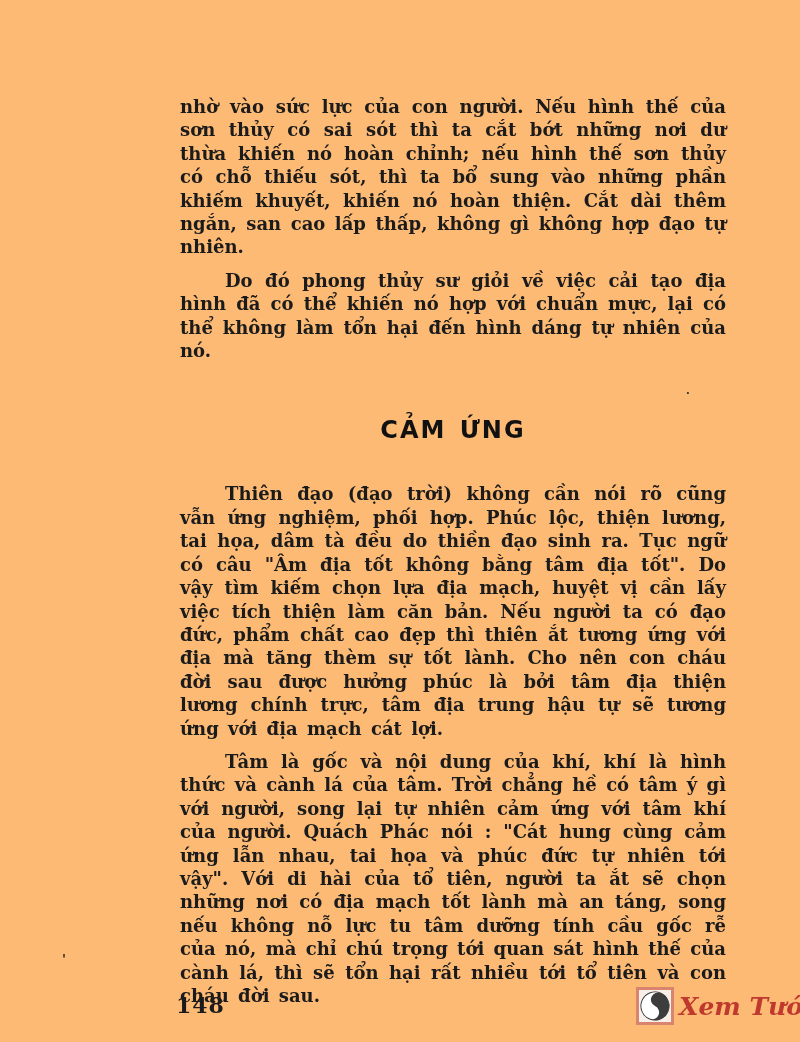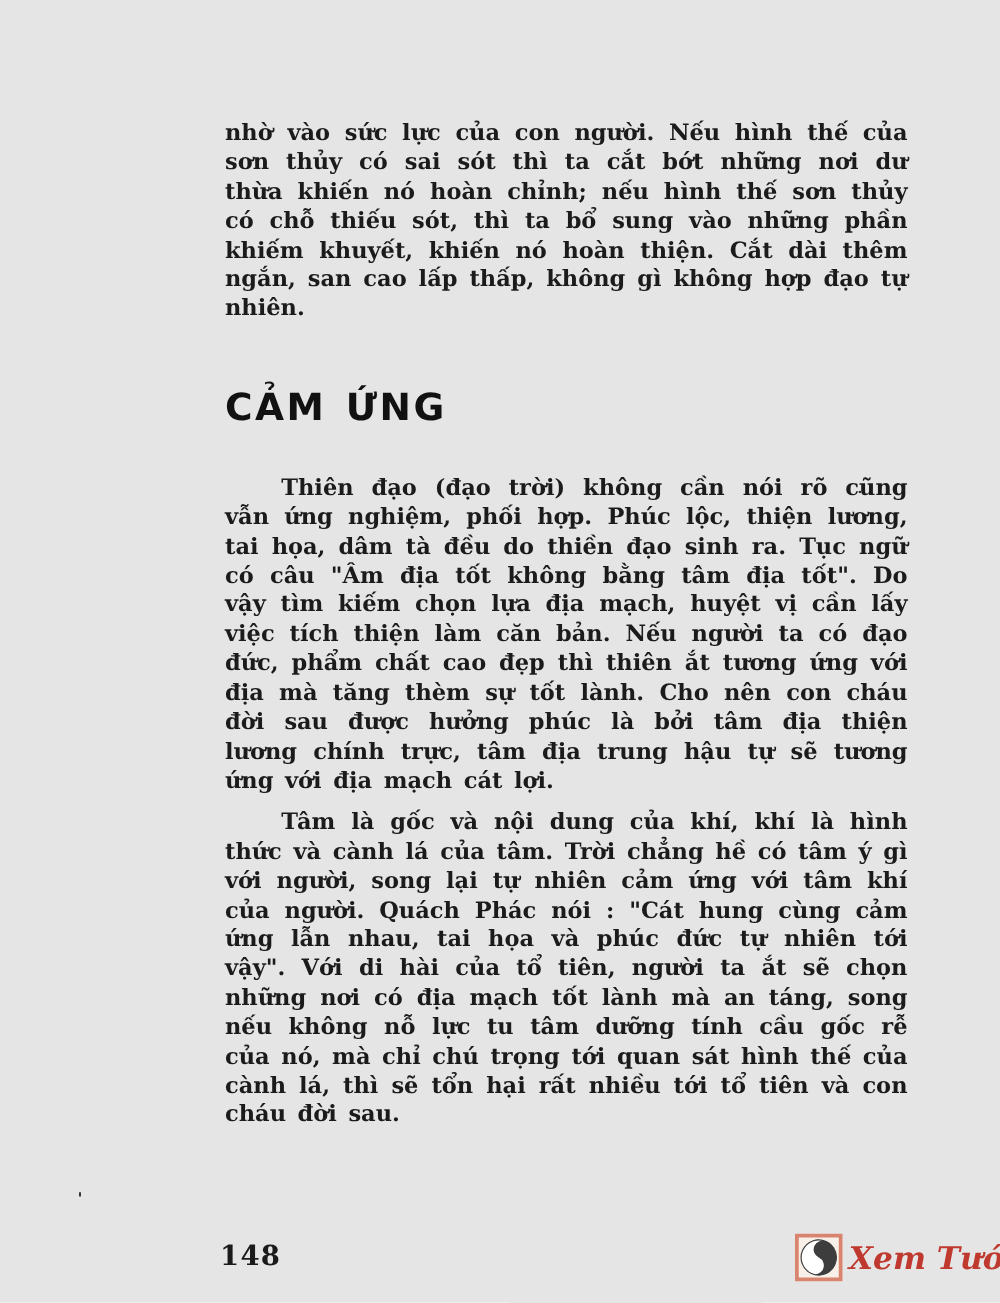--- a/index.html
+++ b/index.html
@@ -6,21 +6,21 @@
   html, body { width: 800px; height: 1042px; }
   body {
     background: #ffffff;
     font-family: "DejaVu Serif", "Liberation Serif", serif;
     position: relative;
     overflow: hidden;
   }
   .page {
     position: absolute;
     inset: 0;
-    background: #e5e5e5;
+    background: #fdba74;
     text-decoration: underline;
   }
   .content {
     position: absolute;
     left: 180px;
     top: 95px;
     width: 546px;
     color: #1b1b1b;
     font-size: 18px;
     font-weight: bold;
@@ -28,24 +28,24 @@
     text-align: justify;
     word-spacing: 3px;
   }
   .para {
     text-indent: 45px;
     margin-bottom: 10px;
   }
   .para.no-indent { text-indent: 0; }
   .heading {
     font-family: "DejaVu Sans", "Liberation Sans", sans-serif;
-    font-size: 30px;
+    font-size: 24px;
     font-weight: bold;
     letter-spacing: 2px;
-    text-align: left;
+    text-align: center;
     text-indent: 0;
     color: #111;
     margin-top: 48px;
     margin-bottom: 8px;
     line-height: 40px;
   }
   .heading-gap { height: 24px; }
   .speck {
     position: absolute;
     color: #2a2a2a;
@@ -92,20 +92,21 @@
     white-space: nowrap;
   }
 </style>
 </head>
 <body>
 
 <div class="page">
 
   <div class="content">
     <p class="para no-indent">nhờ vào sức lực của con người. Nếu hình thế của sơn thủy có sai sót thì ta cắt bớt những nơi dư thừa khiến nó hoàn chỉnh; nếu hình thế sơn thủy có chỗ thiếu sót, thì ta bổ sung vào những phần khiếm khuyết, khiến nó hoàn thiện. Cắt dài thêm ngắn, san cao lấp thấp, không gì không hợp đạo tự nhiên.</p>
+    <p class="para">Do đó phong thủy sư giỏi về việc cải tạo địa hình đã có thể khiến nó hợp với chuẩn mực, lại có thể không làm tổn hại đến hình dáng tự nhiên của nó.</p>
     <h1 class="heading">CẢM ỨNG</h1>
     <div class="heading-gap"></div>
     <p class="para">Thiên đạo (đạo trời) không cần nói rõ cũng vẫn ứng nghiệm, phối hợp. Phúc lộc, thiện lương, tai họa, dâm tà đều do thiền đạo sinh ra. Tục ngữ có câu "Âm địa tốt không bằng tâm địa tốt". Do vậy tìm kiếm chọn lựa địa mạch, huyệt vị cần lấy việc tích thiện làm căn bản. Nếu người ta có đạo đức, phẩm chất cao đẹp thì thiên ắt tương ứng với địa mà tăng thèm sự tốt lành. Cho nên con cháu đời sau được hưởng phúc là bởi tâm địa thiện lương chính trực, tâm địa trung hậu tự sẽ tương ứng với địa mạch cát lợi.</p>
     <p class="para">Tâm là gốc và nội dung của khí, khí là hình thức và cành lá của tâm. Trời chẳng hề có tâm ý gì với người, song lại tự nhiên cảm ứng với tâm khí của người. Quách Phác nói : "Cát hung cùng cảm ứng lẫn nhau, tai họa và phúc đức tự nhiên tới vậy". Với di hài của tổ tiên, người ta ắt sẽ chọn những nơi có địa mạch tốt lành mà an táng, song nếu không nỗ lực tu tâm dưỡng tính cầu gốc rễ của nó, mà chỉ chú trọng tới quan sát hình thế của cành lá, thì sẽ tổn hại rất nhiều tới tổ tiên và con cháu đời sau.</p>
 
   </div>
 
   <span class="speck mark-1">'</span>
   <span class="speck mark-2">.</span>
 

